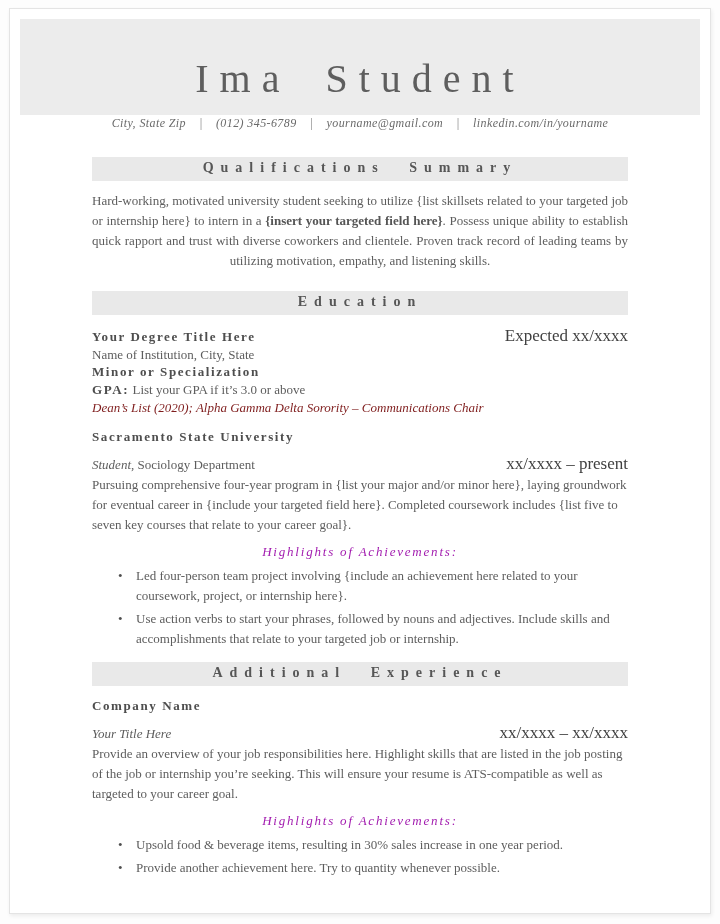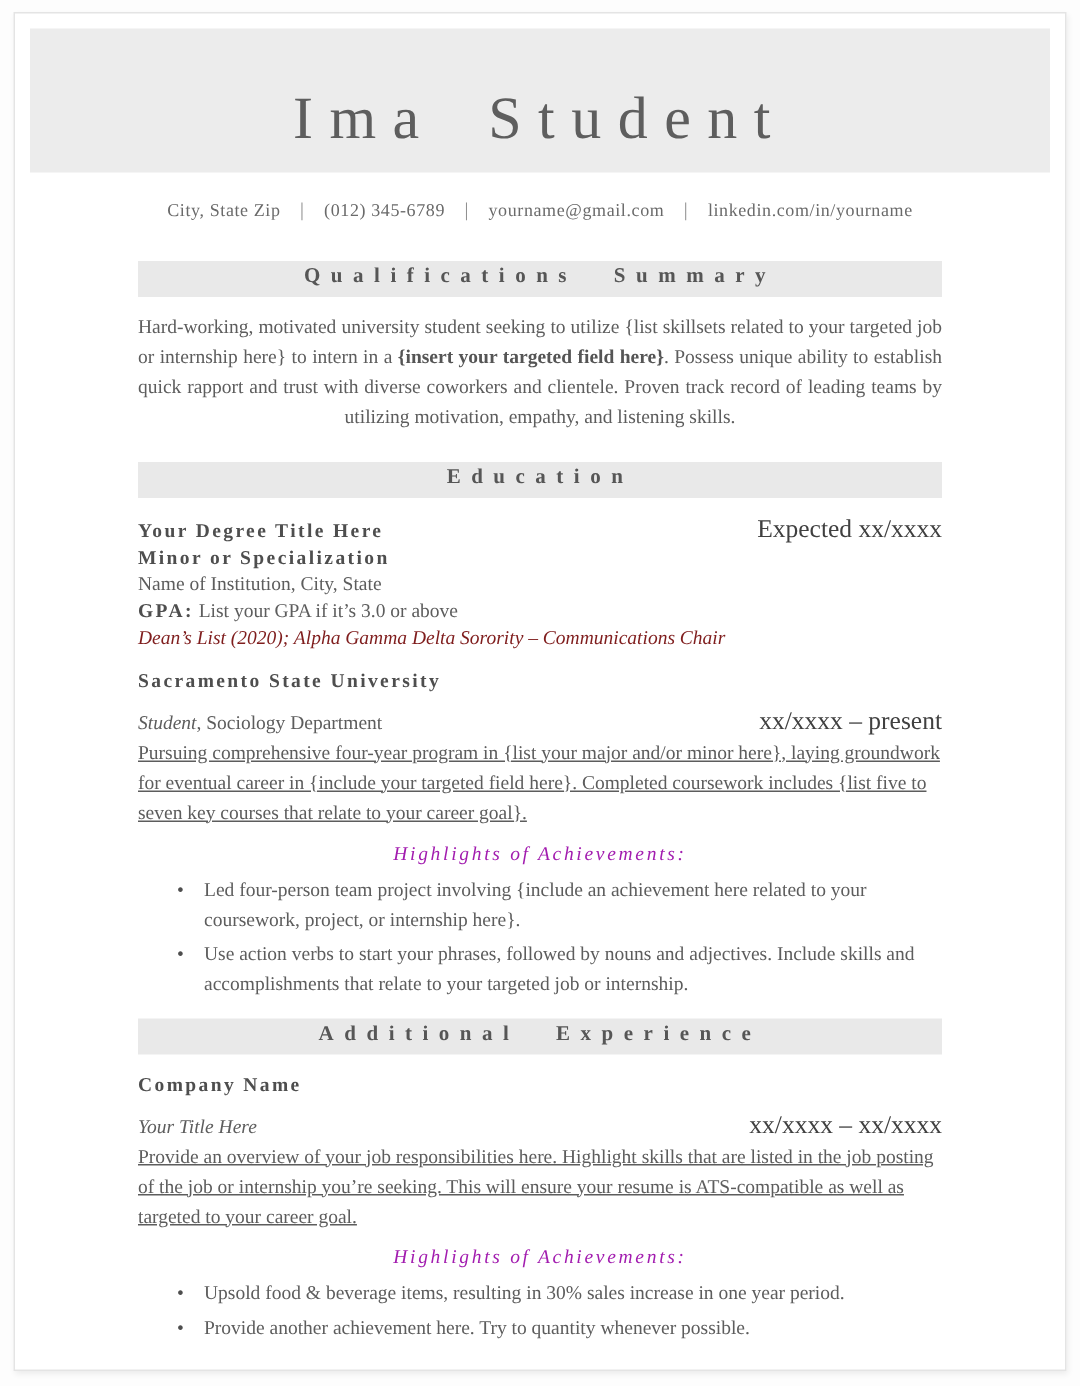--- a/index.html
+++ b/index.html
@@ -29,27 +29,27 @@
     padding-top: 22px;
   }
   .name {
     font-size: 40px;
     color: #5e5e5e;
     letter-spacing: 11px;
     word-spacing: 14px;
     white-space: nowrap;
   }
   .contact-bar {
-    margin-top: 17px;
     display: flex;
     justify-content: center;
     align-items: center;
     font-size: 12px;
     color: #6a6a6a;
     letter-spacing: 0.4px;
+    font-style: italic;
   }
   .contact-sep {
     margin: 0 13px;
     color: #8b8b8b;
     font-size: 13px;
   }
   .content { padding: 0 82px; }
   .section-bar {
     background: #e9e9e9;
     text-align: center;
@@ -89,21 +89,21 @@
   .date-text { font-size: 17px; color: #404040; }
   .italic { font-style: italic; }
   .honors {
     font-style: italic;
     color: #7f1d1d;
     line-height: 19px;
     margin-top: 1px;
   }
   .exp-block { margin-top: 12px; font-size: 13px; color: #5d5d5d; }
   .exp-block .role-row { line-height: 18px; margin-top: 10px; }
-  .exp-desc { line-height: 20px; margin-top: 1px; text-decoration: underline; }
+  .exp-desc { line-height: 20px; margin-top: 1px; }
   .highlights {
     text-align: center;
     font-style: italic;
     letter-spacing: 1.8px;
     color: #a21caf;
     font-size: 13px;
     margin-top: 9px;
   }
   ul.bullets {
     list-style: none;
@@ -150,22 +150,22 @@
 
     <div class="section-bar bar-qualifications">Qualifications Summary</div>
     <p class="summary"><span>Hard-working, motivated university student seeking to utilize {list skillsets related to your targeted job or internship here} to intern in a </span><b>{insert your targeted field here}</b><span>. Possess unique ability to establish quick rapport and trust with diverse coworkers and clientele. Proven track record of leading teams by utilizing motivation, empathy, and listening skills.</span></p>
 
     <div class="section-bar bar-education">Education</div>
     <div class="edu-block">
       <div class="row line">
         <span class="bold-head">Your Degree Title Here</span>
         <span class="date-text">Expected xx/xxxx</span>
       </div>
+      <div class="line">Name of Institution, City, State</div>
       <div class="line bold-head">Minor or Specialization</div>
-      <div class="line">Name of Institution, City, State</div>
       <div class="line"><span class="bold-head">GPA:</span><span> List your GPA if it’s 3.0 or above</span></div>
       <div class="line honors">Dean’s List (2020); Alpha Gamma Delta Sorority – Communications Chair</div>
     </div>
 
     <div class="exp-block">
       <div class="bold-head">Sacramento State University</div>
       <div class="row role-row">
         <span><span class="italic">Student</span><span>, Sociology Department</span></span>
         <span class="date-text">xx/xxxx – present</span>
       </div>

